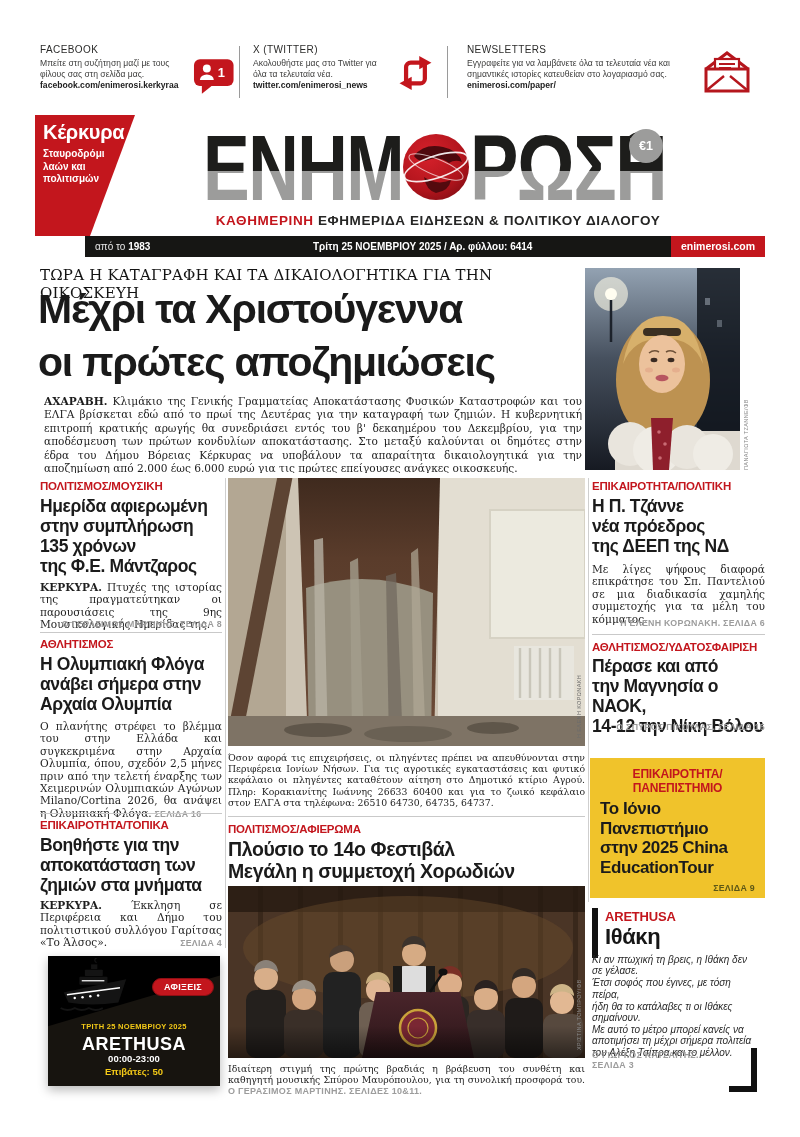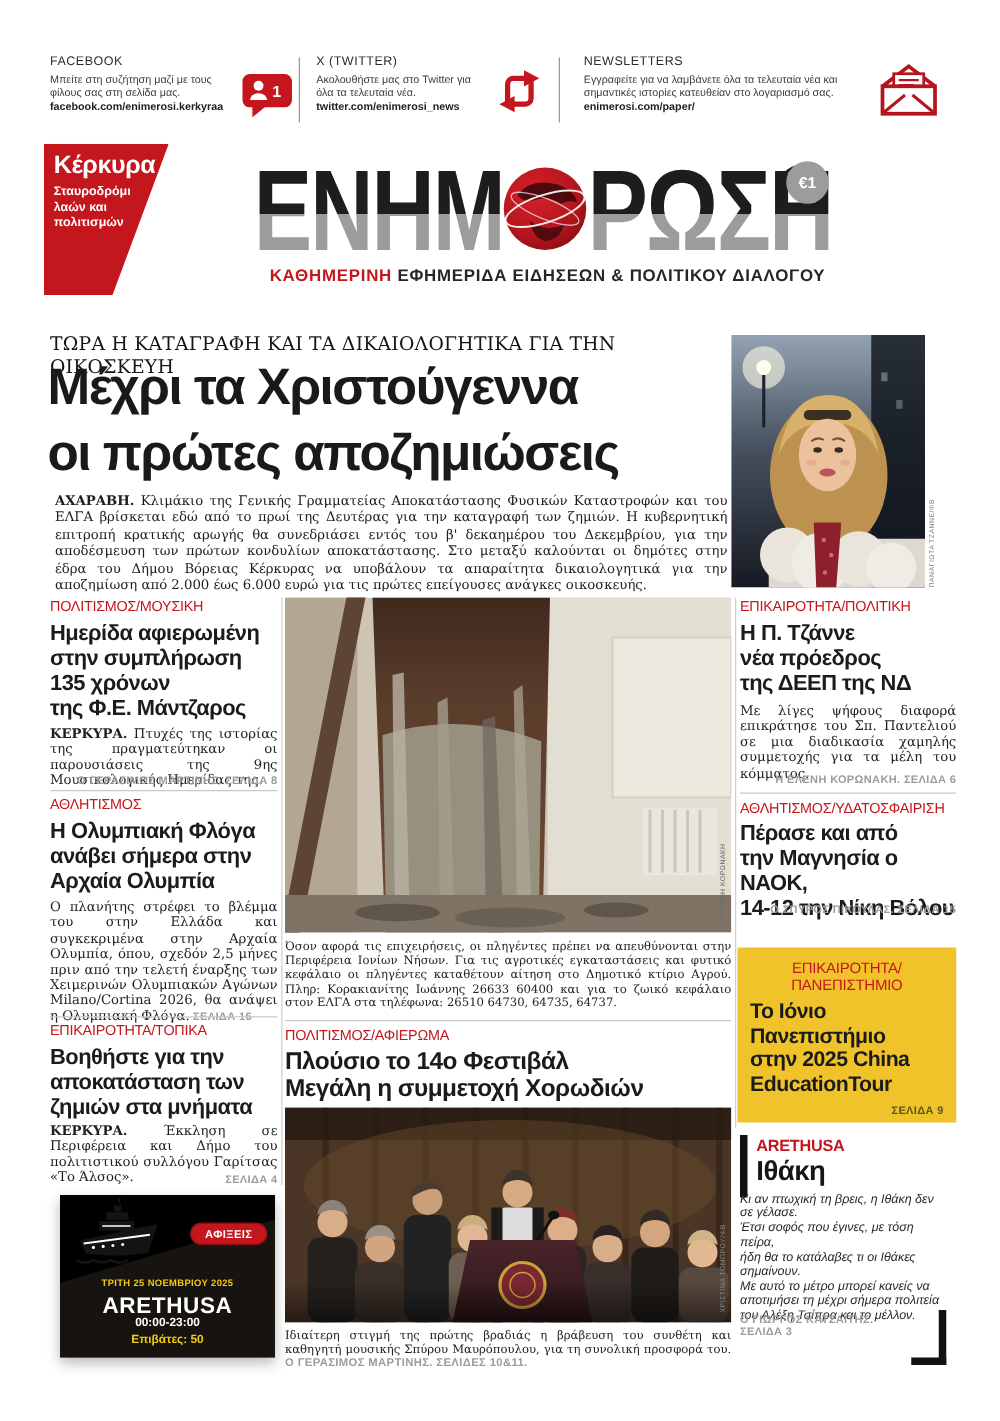--- a/index.html
+++ b/index.html
@@ -28,21 +28,21 @@
   .price{background:#9c9c9b;color:#fff;border-radius:50%;width:34px;height:34px;line-height:34px;
          text-align:center;font-size:12.5px;font-weight:bold;}
 
   
   .kicker{font-family:"DejaVu Serif",serif;font-size:15px;color:#141414;letter-spacing:.2px;}
   .headline-xl{font-size:41px;line-height:53px;font-weight:bold;color:#1a1a1a;letter-spacing:-1.2px;white-space:pre-line;}
   .lead-body{font-family:"DejaVu Serif",serif;font-size:10.6px;line-height:13.4px;text-align:justify;color:#1d1d1d;}
   .dateline{font-weight:bold;}
 
   
-  .tag{color:#c3161d;font-weight:normal;font-size:11.5px;letter-spacing:-.2px;}
+  .tag{color:#c3161d;font-weight:bold;font-size:11.5px;letter-spacing:-.2px;}
   .hl{font-weight:bold;color:#1b1b1b;font-size:17.5px;line-height:20px;letter-spacing:-.4px;white-space:pre-line;}
   .body-txt{font-family:"DejaVu Serif",serif;font-size:10.6px;line-height:12.4px;text-align:justify;color:#1f1f1f;}
   .pageref{color:#9c9c9c;font-family:"Liberation Sans",sans-serif;font-size:8.8px;font-weight:bold;letter-spacing:.3px;}
   .hdiv{height:1px;background:#c9c9c9;}
   .vline{width:1px;background:#cfcfcf;}
   .caption{font-family:"DejaVu Serif",serif;font-size:9.3px;line-height:11.2px;text-align:justify;color:#222;}
   .vcredit{writing-mode:vertical-rl;transform:rotate(180deg);font-size:5.5px;color:#888;letter-spacing:.4px;}
 
   
   .ybox{background:#f0c32b;padding:9px 10px;box-sizing:border-box;}
@@ -152,20 +152,25 @@
     <text x="267" y="80" font-size="92" font-weight="bold" font-family="Liberation Sans,sans-serif" letter-spacing="-2" fill="url(#lgText)" textLength="196" lengthAdjust="spacingAndGlyphs">ΡΩΣΗ</text>
     <path d="M424 18 q10 -10 22 -4 q-8 -2 -14 4 z" fill="#1d1d1b"></path>
   </svg>
 
   <div class="abs price" style="left:629px;top:129px;">€1</div>
 
   <div class="abs subtitle" style="left:203px;top:213px;width:470px;">
     <span class="lead-w">ΚΑΘΗΜΕΡΙΝΗ</span><span> ΕΦΗΜΕΡΙΔΑ ΕΙΔΗΣΕΩΝ &amp; ΠΟΛΙΤΙΚΟΥ ΔΙΑΛΟΓΟΥ</span>
   </div>
 
+  <div class="abs blackbar" style="left:85px;top:236px;width:680px;">
+    <span class="since"><span>από το </span><b>1983</b></span>
+    <span class="issue">Τρίτη 25 ΝΟΕΜΒΡΙΟΥ 2025 / Αρ. φύλλου: 6414</span>
+    <span class="sitebox">enimerosi.com</span>
+  </div>
 
   <div class="abs kicker" style="left:40px;top:266px;width:545px;">ΤΩΡΑ Η ΚΑΤΑΓΡΑΦΗ ΚΑΙ ΤΑ ΔΙΚΑΙΟΛΟΓΗΤΙΚΑ ΓΙΑ ΤΗΝ ΟΙΚΟΣΚΕΥΗ</div>
   <div class="abs headline-xl" style="left:38px;top:283px;width:550px;">Μέχρι τα Χριστούγεννα
 οι πρώτες αποζημιώσεις</div>
 
   <div class="abs" style="left:44px;top:395px;width:538px;height:78px;overflow:hidden;">
     <div class="lead-body"><b class="dateline">ΑΧΑΡΑΒΗ.</b><span> Κλιμάκιο της Γενικής Γραμματείας Αποκατάστασης Φυσικών Καταστροφών και του ΕΛΓΑ βρίσκεται εδώ από το πρωί της Δευτέρας για την καταγραφή των ζημιών. Η κυβερνητική επιτροπή κρατικής αρωγής θα συνεδριάσει εντός του β' δεκαημέρου του Δεκεμβρίου, για την αποδέσμευση των πρώτων κονδυλίων αποκατάστασης. Στο μεταξύ καλούνται οι δημότες στην έδρα του Δήμου Βόρειας Κέρκυρας να υποβάλουν τα απαραίτητα δικαιολογητικά για την αποζημίωση από 2.000 έως 6.000 ευρώ για τις πρώτες επείγουσες ανάγκες οικοσκευής.</span></div>
 
   </div>
 

